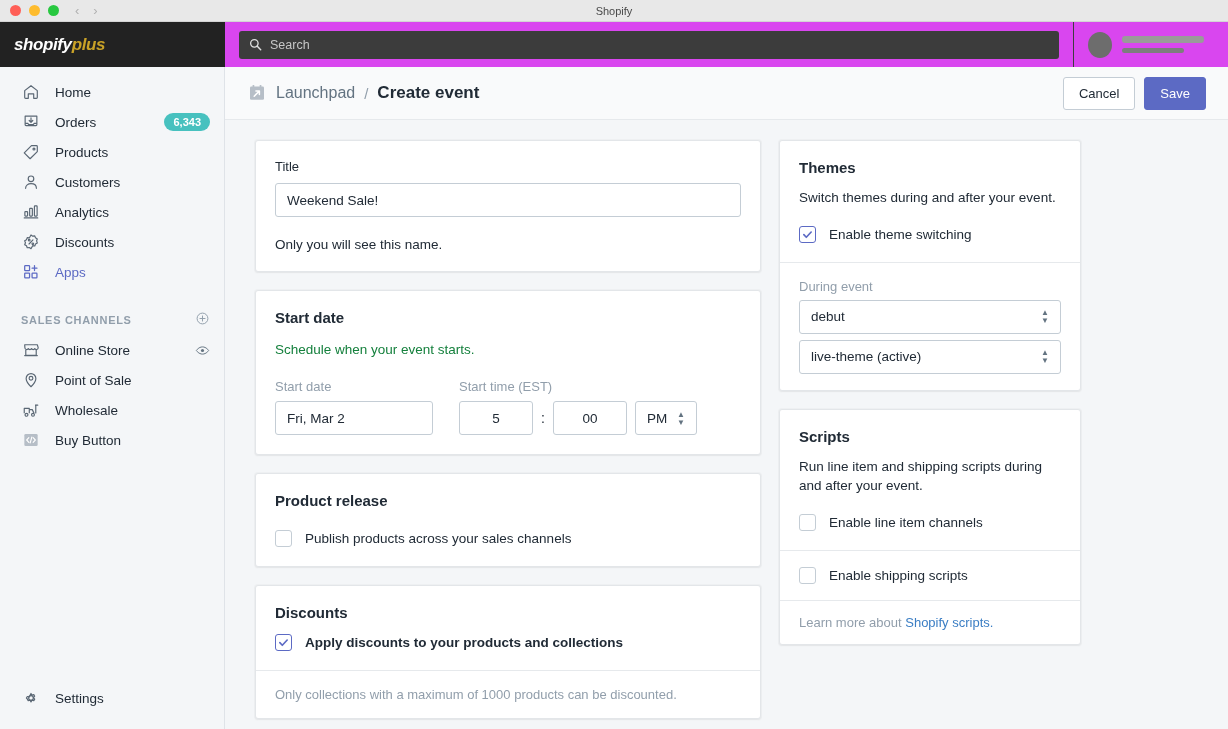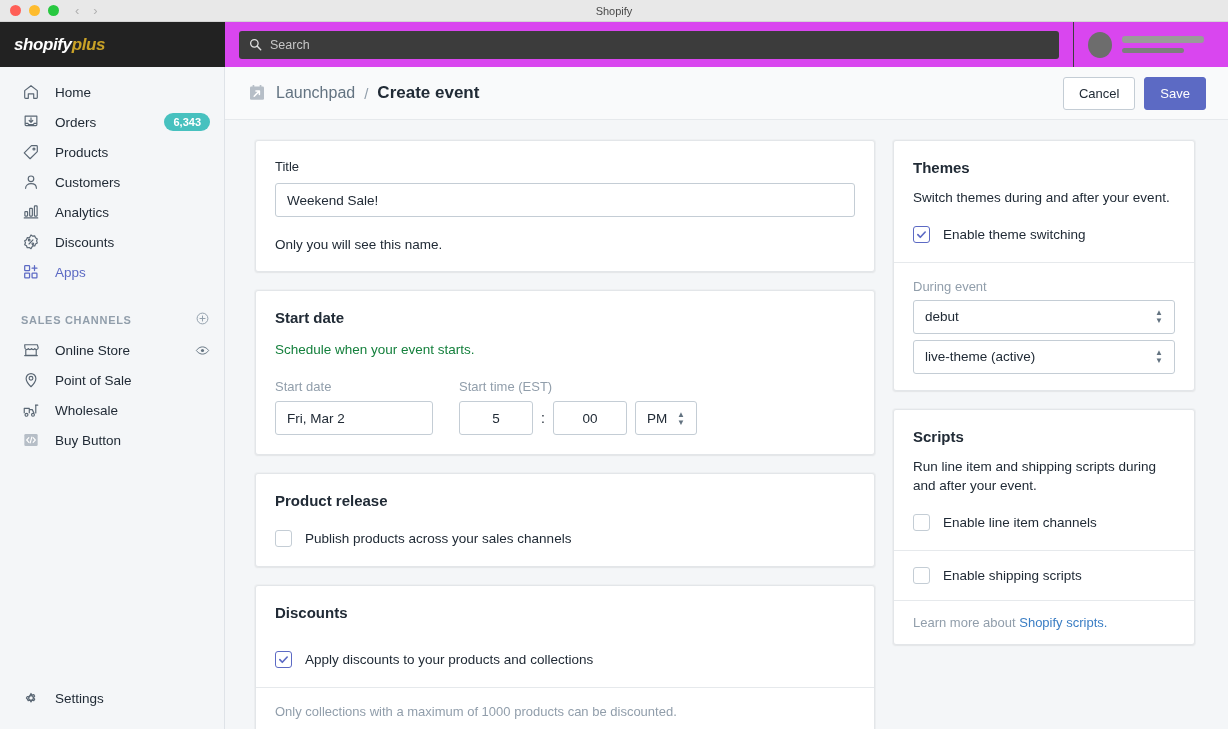--- a/index.html
+++ b/index.html
@@ -107,21 +107,21 @@
   .btn-default {
     background: #fff; border: 1px solid #c4cdd5; color: #212b36;
   }
   .btn-primary {
     background: #5c6ac4; border: 1px solid #5c6ac4; color: #fff;
   }
 
   .content {
     flex: 1; display: flex; gap: 18px; padding: 20px 28px 0 30px; overflow: hidden;
   }
-  .col-left { width: 620px; flex: none; display: flex; flex-direction: column; gap: 18px; }
+  .col-left { width: 506px; flex: none; display: flex; flex-direction: column; gap: 18px; }
   .col-right { width: 302px; flex: none; display: flex; flex-direction: column; gap: 18px; }
 
   .card {
     background: #fff; border: 1px solid #e3e6e9; border-radius: 3px;
     box-shadow: 0 0 0 1px rgba(63,63,68,0.03), 0 1px 2px rgba(63,63,68,0.06);
   }
   .card-pad { padding: 18px 19px 19px 19px; }
   .card-title { font-size: 15px; font-weight: bold; color: #212b36; }
   .card-sub { font-size: 13.5px; color: #15803d; margin-top: 16px; }
   .card-sub-gray { font-size: 13.5px; color: #212b36; line-height: 1.45; margin-top: 9px; }
@@ -433,21 +433,21 @@
             <span class="chk">
               
             </span>
             <span class="chklabel">Publish products across your sales channels</span>
           </div>
         </section>
 
         <section class="card">
           <div class="card-pad">
             <div class="card-title">Discounts</div>
-            <div class="chkrow" style="margin-top:30px;">
+            <div class="chkrow" style="margin-top:13px;font-weight:bold;">
               <span class="chk on">
                 <svg width="11" height="11" viewBox="0 0 12 12" fill="none" stroke="#5c6ac4" stroke-width="1.8">
                   <path d="M2 6.2 4.7 9 10 3.3" stroke-linecap="round" stroke-linejoin="round"></path>
                 </svg>
               </span>
               <span class="chklabel">Apply discounts to your products and collections</span>
             </div>
           </div>
           <div class="divider"></div>
           <div style="padding:16px 19px;">

